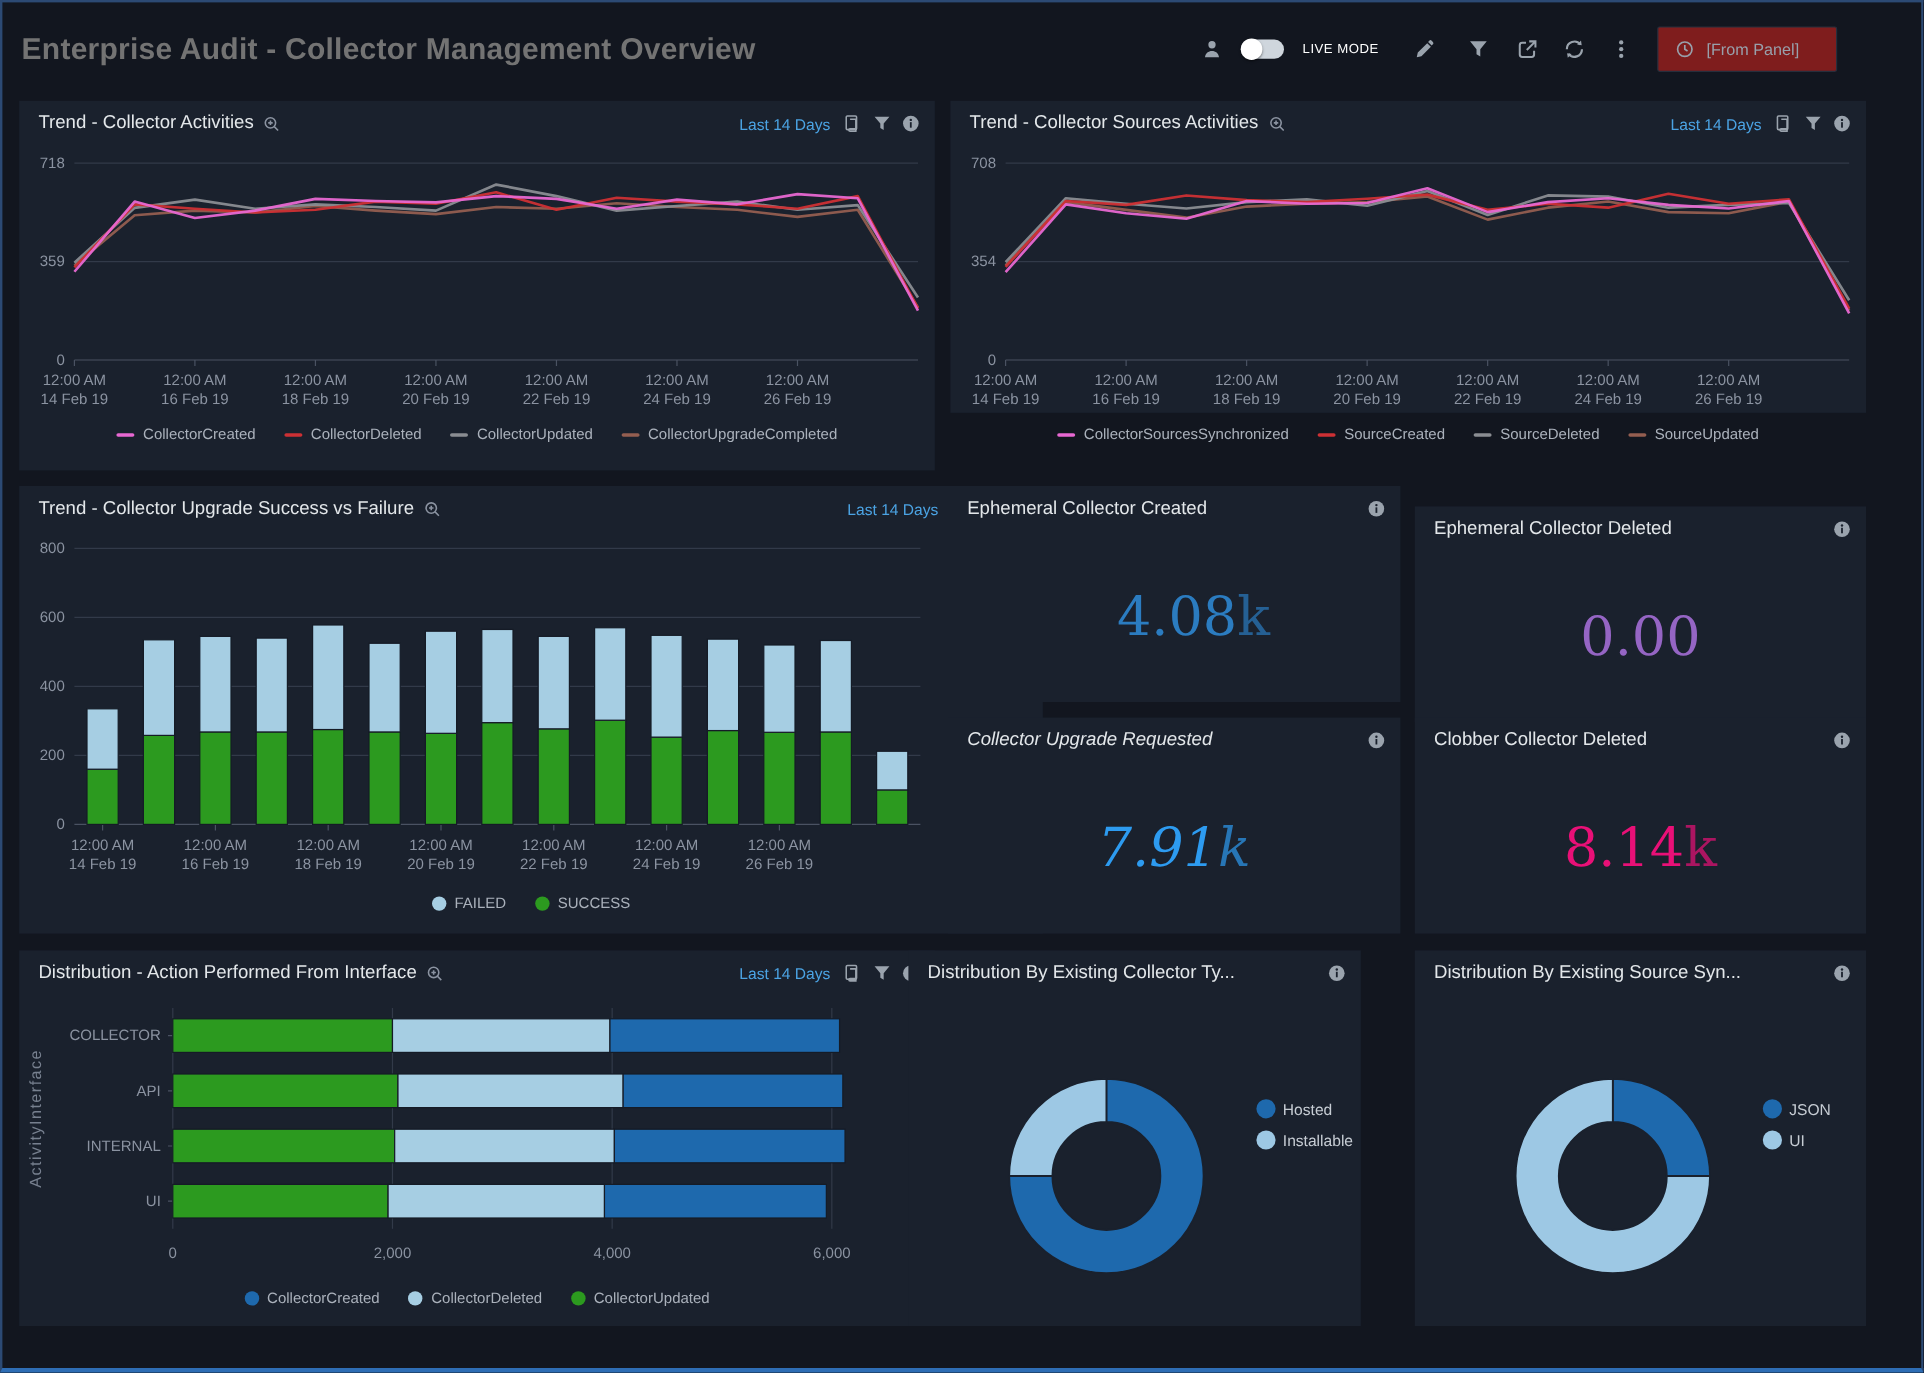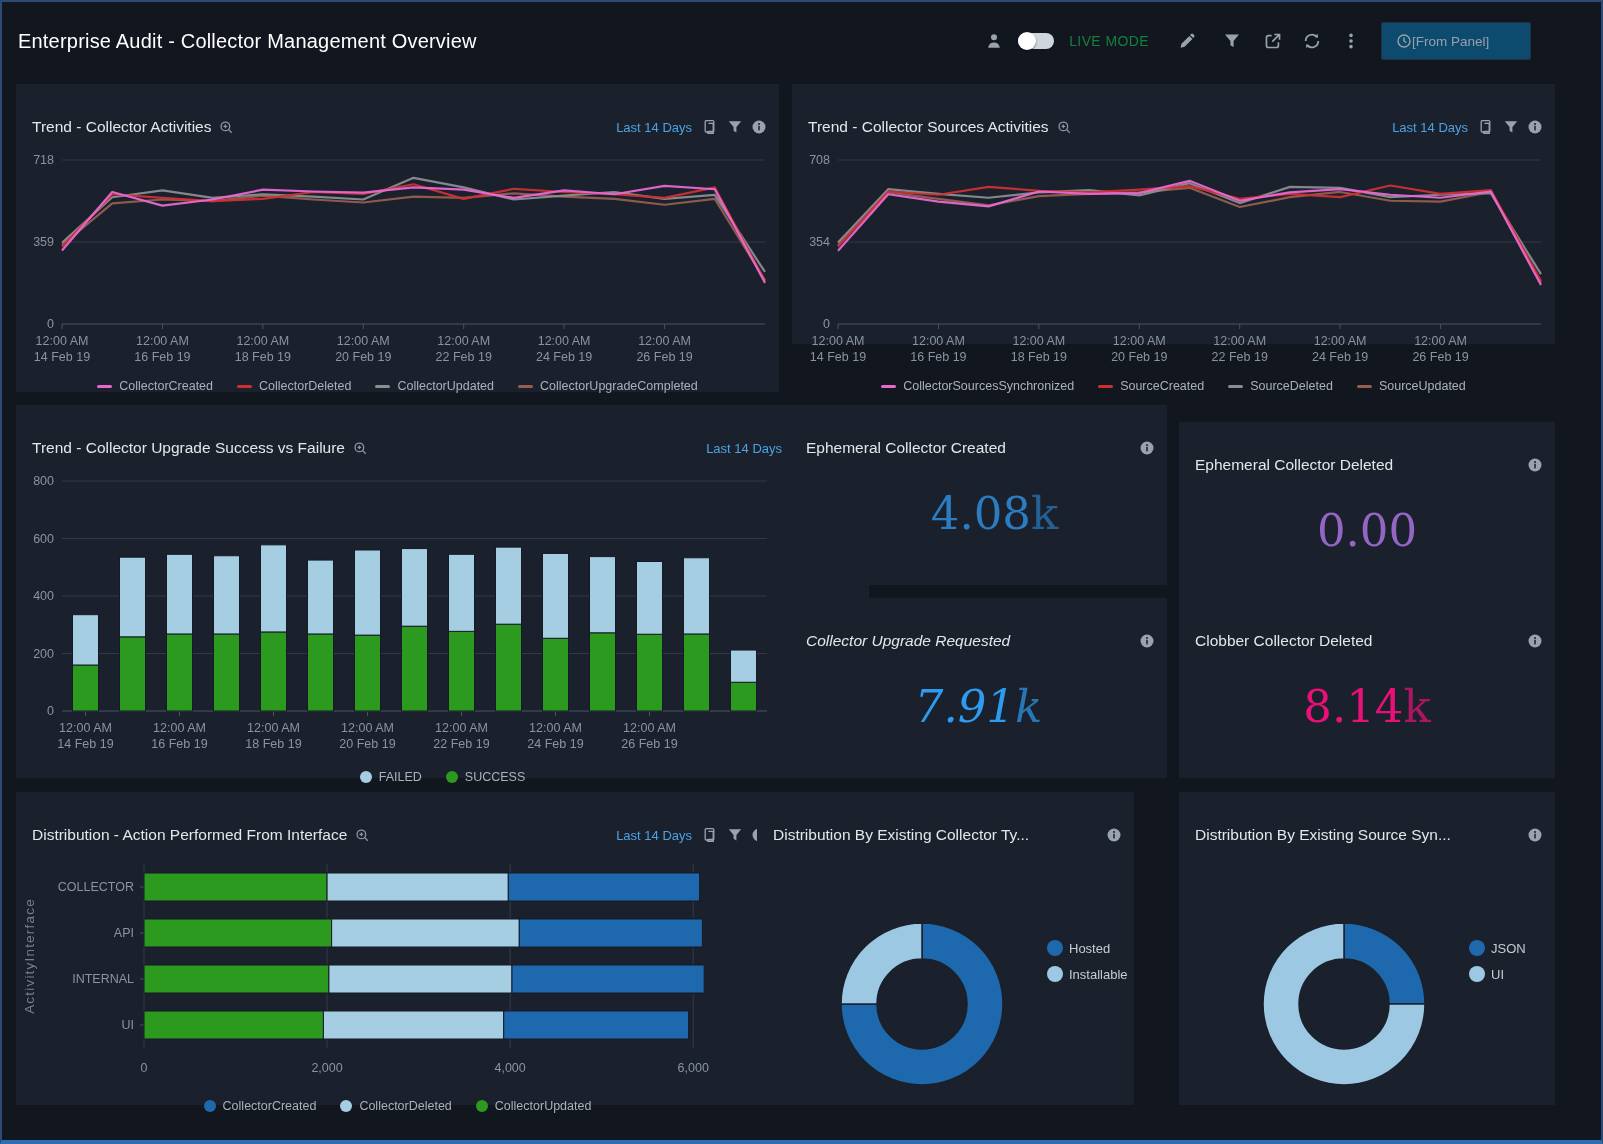--- a/index.html
+++ b/index.html
@@ -2,42 +2,42 @@
 <html><head>
 <meta charset="utf-8">
 <style>
   html,body{margin:0;padding:0;background:#0b0e14;}
   .frame{position:relative;width:1603px;height:1144px;box-sizing:border-box;
     background:#12161f;border:2px solid #2c4a74;border-bottom:4px solid #2e6db4;
     font-family:"Liberation Sans",sans-serif;overflow:hidden;}
   
   .hdr{position:absolute;left:0;top:0;right:0;height:78px;display:flex;align-items:center;
     padding:0 70px 0 16px;box-sizing:border-box;}
-  .hdr h1{margin:0;font-size:20px;font-weight:400;color:#ffffff;letter-spacing:.2px;}
+  .hdr h1{margin:0;font-size:25px;font-weight:700;color:#737373;letter-spacing:.2px;}
   .hctl{margin-left:auto;display:flex;align-items:center;gap:15px;color:#9aa3ad;}
   .hctl .i{width:18px;height:18px;}
-  .live-label{font-size:14px;color:#15803d;letter-spacing:.4px;}
+  .live-label{font-size:11px;color:#ffffff;letter-spacing:.4px;}
   .toggle{width:36px;height:16px;border-radius:9px;background:#cfd6dd;position:relative;cursor:pointer;}
   .toggle .knob{position:absolute;left:0px;top:-1px;width:18px;height:18px;border-radius:50%;
     background:#fff;box-shadow:0 1px 2px rgba(0,0,0,.5);}
-  .from-panel{display:flex;align-items:center;gap:0;background:#0c4a6e;border:1px solid #272e3c;
+  .from-panel{display:flex;align-items:center;gap:10px;background:#7f1d1d;border:1px solid #272e3c;
     border-radius:2px;height:36px;padding:0 14px;min-width:120px;color:#98a0ab;font-size:13.5px;margin-left:6px;}
   
   .panel{position:absolute;background:#1a212d;box-sizing:border-box;}
   .p1{left:14px;top:82px;width:763px;height:308px;}
   .p2{left:790px;top:82px;width:763px;height:260px;}
   .p3{left:14px;top:403px;width:853px;height:373px;}
   .s1{left:788px;top:403px;width:377px;height:180px;}
   .s2{left:1177px;top:403px;width:376px;height:180px;margin-top:17px;}
   .s3{left:788px;top:596px;width:377px;height:180px;font-style:italic;}
   .s4{left:1177px;top:596px;width:376px;height:180px;}
   .p4{left:14px;top:790px;width:763px;height:313px;}
   .d1{left:755px;top:790px;width:377px;height:313px;}
   .d2{left:1177px;top:790px;width:376px;height:313px;}
-  .phead{display:flex;align-items:center;height:38px;padding:24px 12px 0 16px;gap:8px;}
+  .phead{display:flex;align-items:center;height:38px;padding:0 12px 0 16px;gap:8px;}
   .ptitle{font-size:15.5px;color:#e3e7ea;white-space:nowrap;}
   .spacer{flex:1;}
   .trange{font-size:13px;color:#4ba3e3;margin-right:3px;cursor:pointer;white-space:nowrap;}
   .pico{color:#9aa3ad;display:inline-flex;cursor:pointer;}
   .pico .i{width:16px;height:16px;}
   .zoomi{color:#8b93a1;display:inline-flex;cursor:pointer;}
   .zoomi .i{width:15px;height:15px;}
   .chart{display:block;margin-top:2px;}
   .legend{display:flex;justify-content:center;align-items:center;gap:24px;font-size:12.5px;
     color:#aab1bb;margin-top:3px;}

